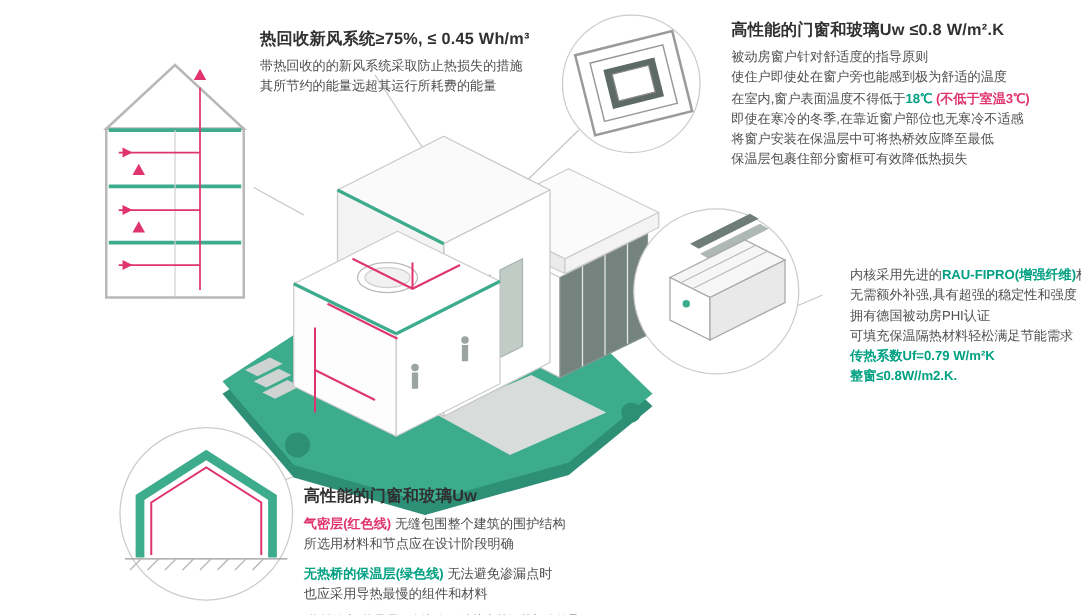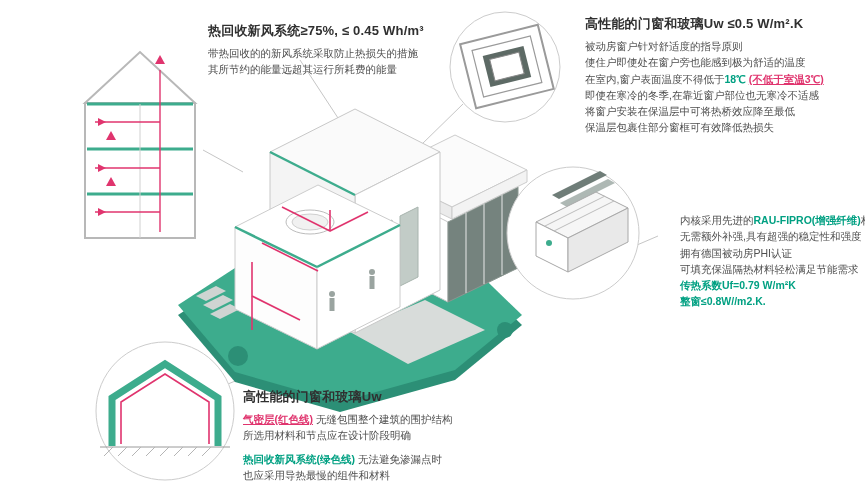--- a/index.html
+++ b/index.html
@@ -5,21 +5,21 @@
   * { margin:0; padding:0; box-sizing:border-box; }
   html,body { background:#ffffff; }
   body { font-family:"Liberation Sans", sans-serif; }
   .stage { position:relative; width:865px; height:492px; background:#ffffff; overflow:hidden;padding-left:32px; }
   .art { position:absolute; left:0; top:0; }
   .txt { position:absolute; color:#4a4a4a; }
   .title { font-size:13px; font-weight:bold; color:#303030; white-space:nowrap; margin-bottom:5px; letter-spacing:0.2px; }
   .body { font-size:10.5px; line-height:1.55; color:#4f4f4f; }
   .ln { white-space:nowrap; }
   .greenb { color:#00a082; font-weight:bold; }
-  .redb   { color:#e0346e; font-weight:bold;text-decoration:underline; }
+  .redb   { color:#e0346e; font-weight:bold; }
   .gap { height:7px; }
   .footnote { font-size:9.5px; color:#6f6f6f; margin-top:7px; white-space:nowrap; }
 </style>
 </head>
 <body>
 
 <div class="stage">
 
   <svg class="art" width="865" height="492" viewBox="0 0 865 492">
 
@@ -162,21 +162,21 @@
 
   <div class="txt" style="left:208px; top:22px; width:250px">
     <div class="title">热回收新风系统≥75%, ≤ 0.45 Wh/m³</div>
     <div class="body">
       <div class="ln">带热回收的的新风系统采取防止热损失的措施</div>
       <div class="ln">其所节约的能量远超其运行所耗费的能量</div>
     </div>
   </div>
 
   <div class="txt" style="left:585px; top:15px; width:275px">
-    <div class="title">高性能的门窗和玻璃Uw ≤0.5 W/m².K</div>
+    <div class="title">高性能的门窗和玻璃Uw ≤0.8 W/m².K</div>
     <div class="body">
       <div class="ln">被动房窗户针对舒适度的指导原则</div>
       <div class="ln">使住户即使处在窗户旁也能感到极为舒适的温度</div>
       <div class="ln">
         <span>在室内,窗户表面温度不得低于</span><span class="greenb">18℃ </span><span class="redb">(不低于室温3℃)</span>
       </div>
       <div class="ln">即使在寒冷的冬季,在靠近窗户部位也无寒冷不适感</div>
       <div class="ln">将窗户安装在保温层中可将热桥效应降至最低</div>
       <div class="ln">保温层包裹住部分窗框可有效降低热损失</div>
     </div>
@@ -197,20 +197,20 @@
 
   <div class="txt" style="left:243px; top:388px; width:320px">
     <div class="title">高性能的门窗和玻璃Uw</div>
     <div class="body">
       <div class="ln">
         <span class="redb">气密层(红色线)</span><span> 无缝包围整个建筑的围护结构</span>
       </div>
       <div class="ln">所选用材料和节点应在设计阶段明确</div>
       <div class="gap"></div>
       <div class="ln">
-        <span class="greenb">热回收新风系统(绿色线)</span><span> 无法避免渗漏点时</span>
+        <span class="greenb">无热桥的保温层(绿色线)</span><span> 无法避免渗漏点时</span>
       </div>
       <div class="ln">也应采用导热最慢的组件和材料</div>
       <div class="footnote">*热桥效应: 热量易于在边,角、连接点等细节部分传导</div>
     </div>
   </div>
 
 </div>
 
 </body></html>

